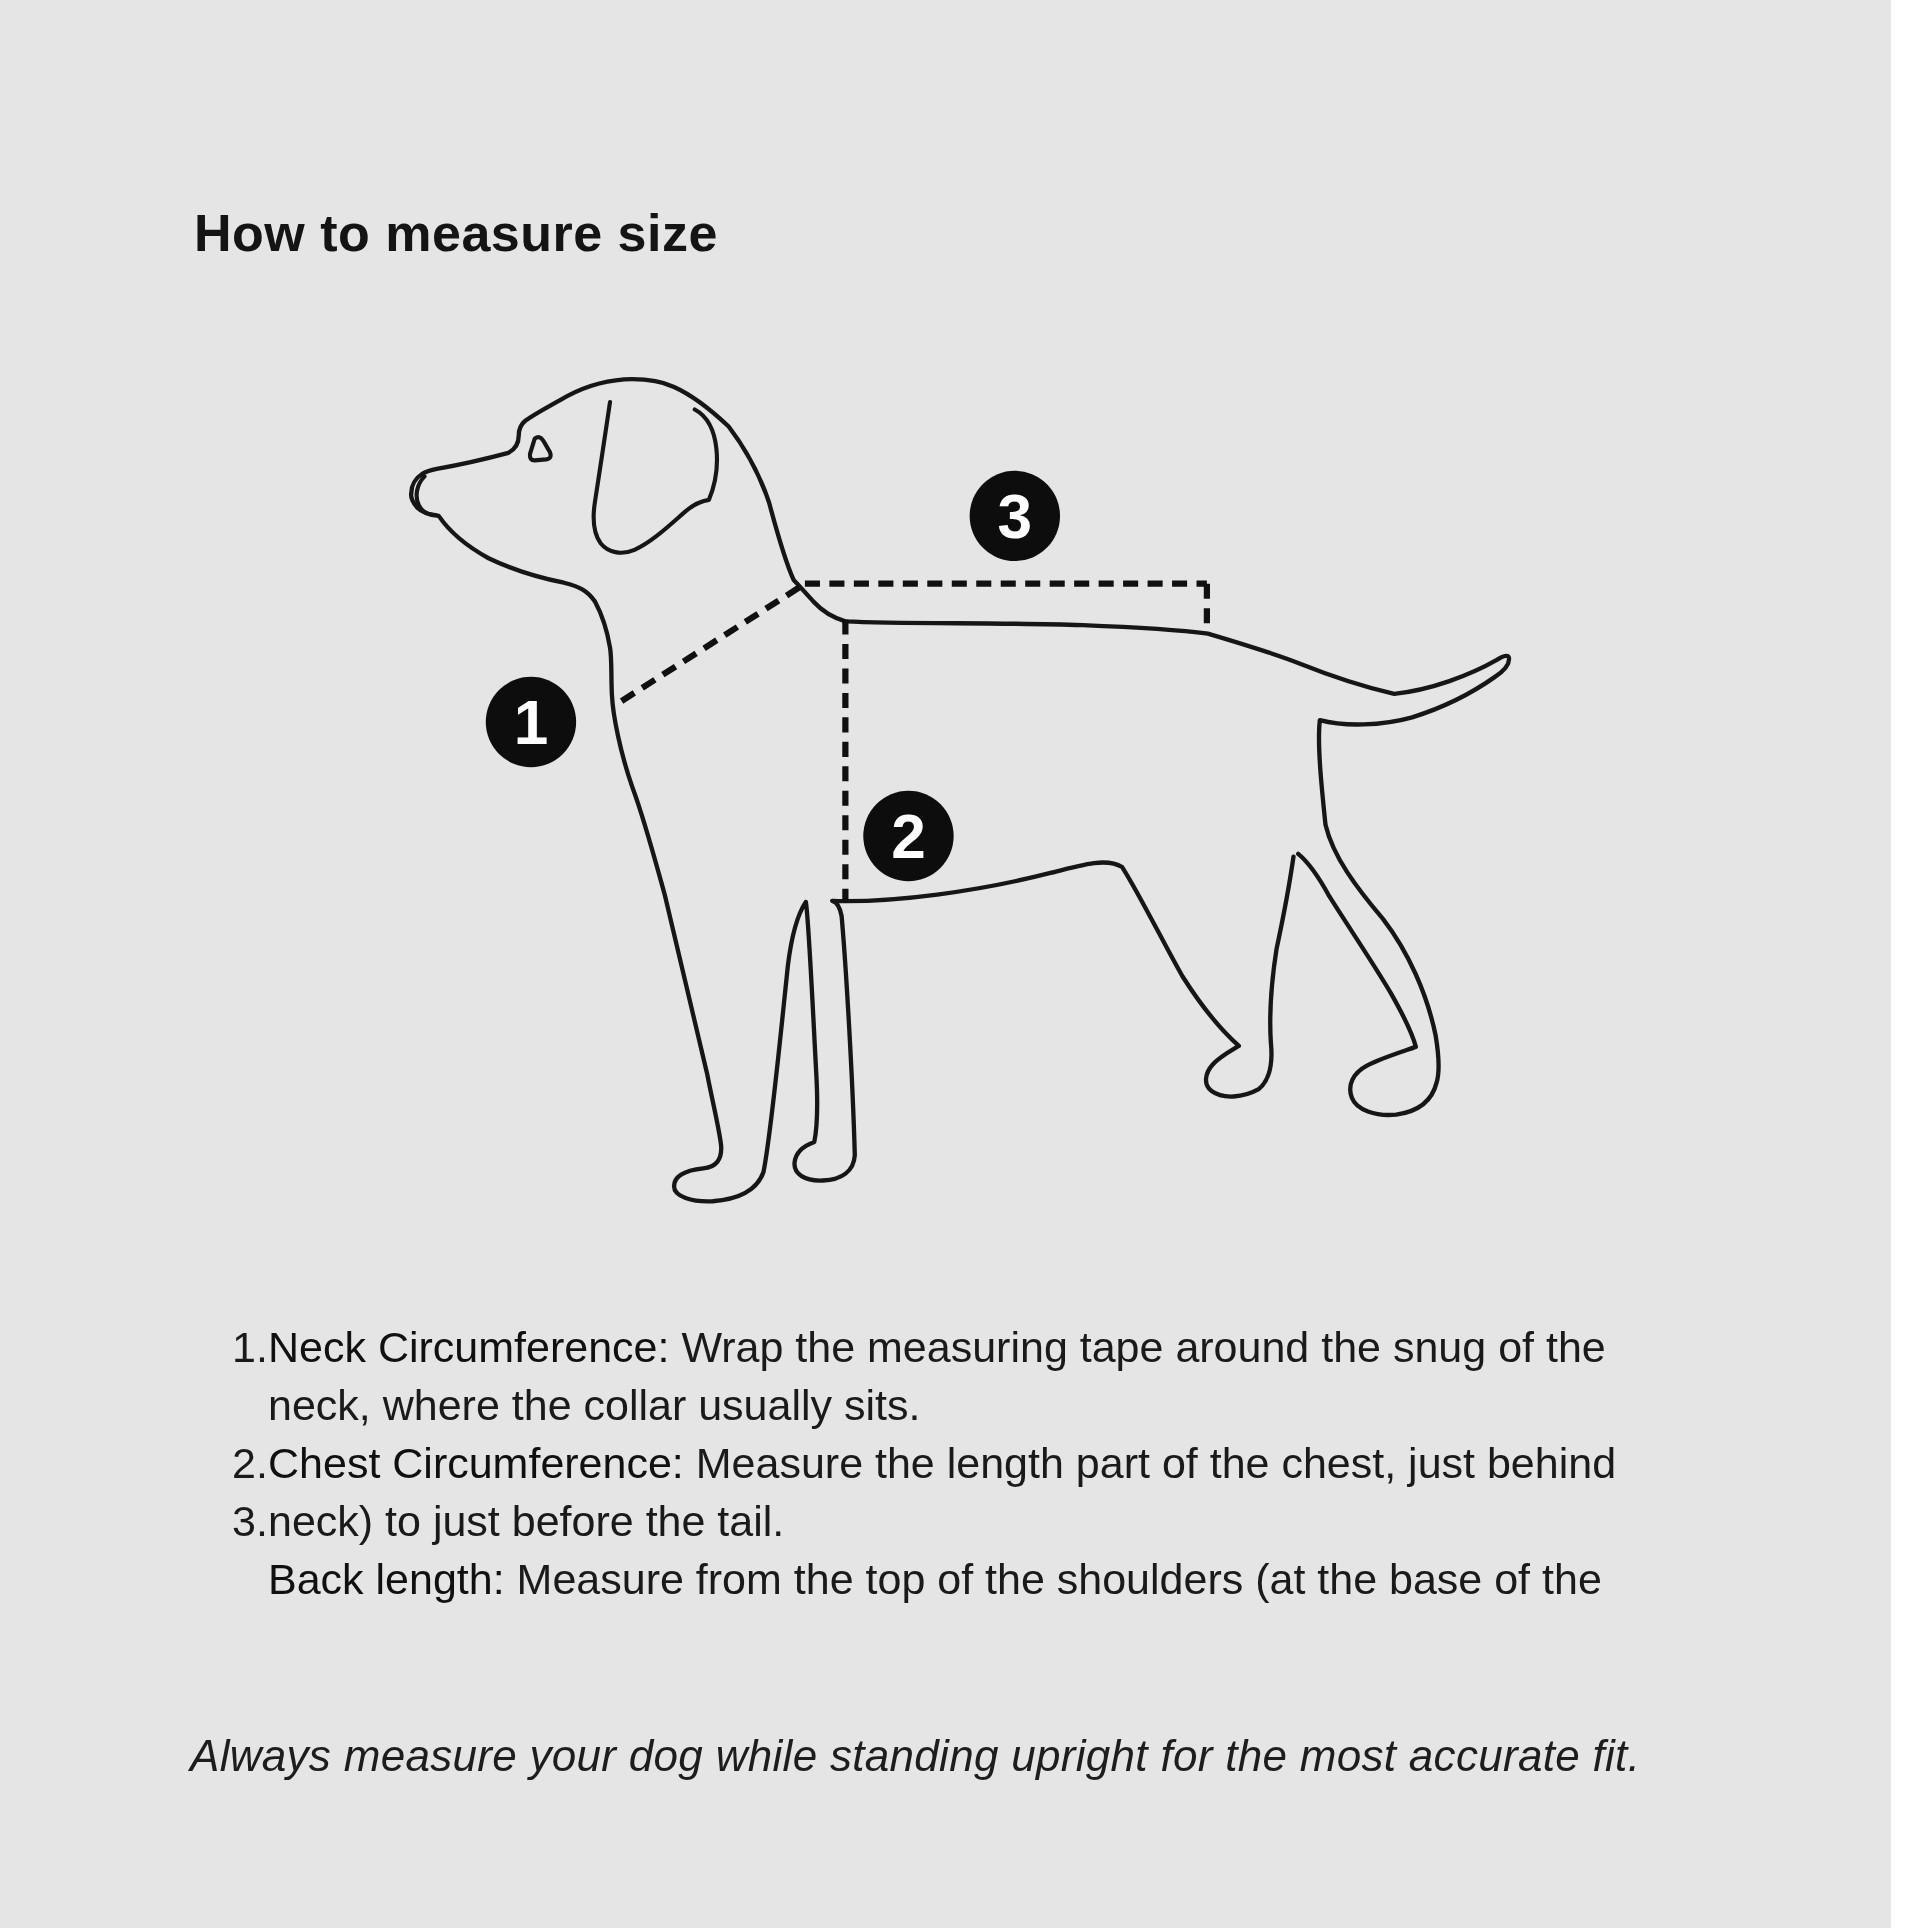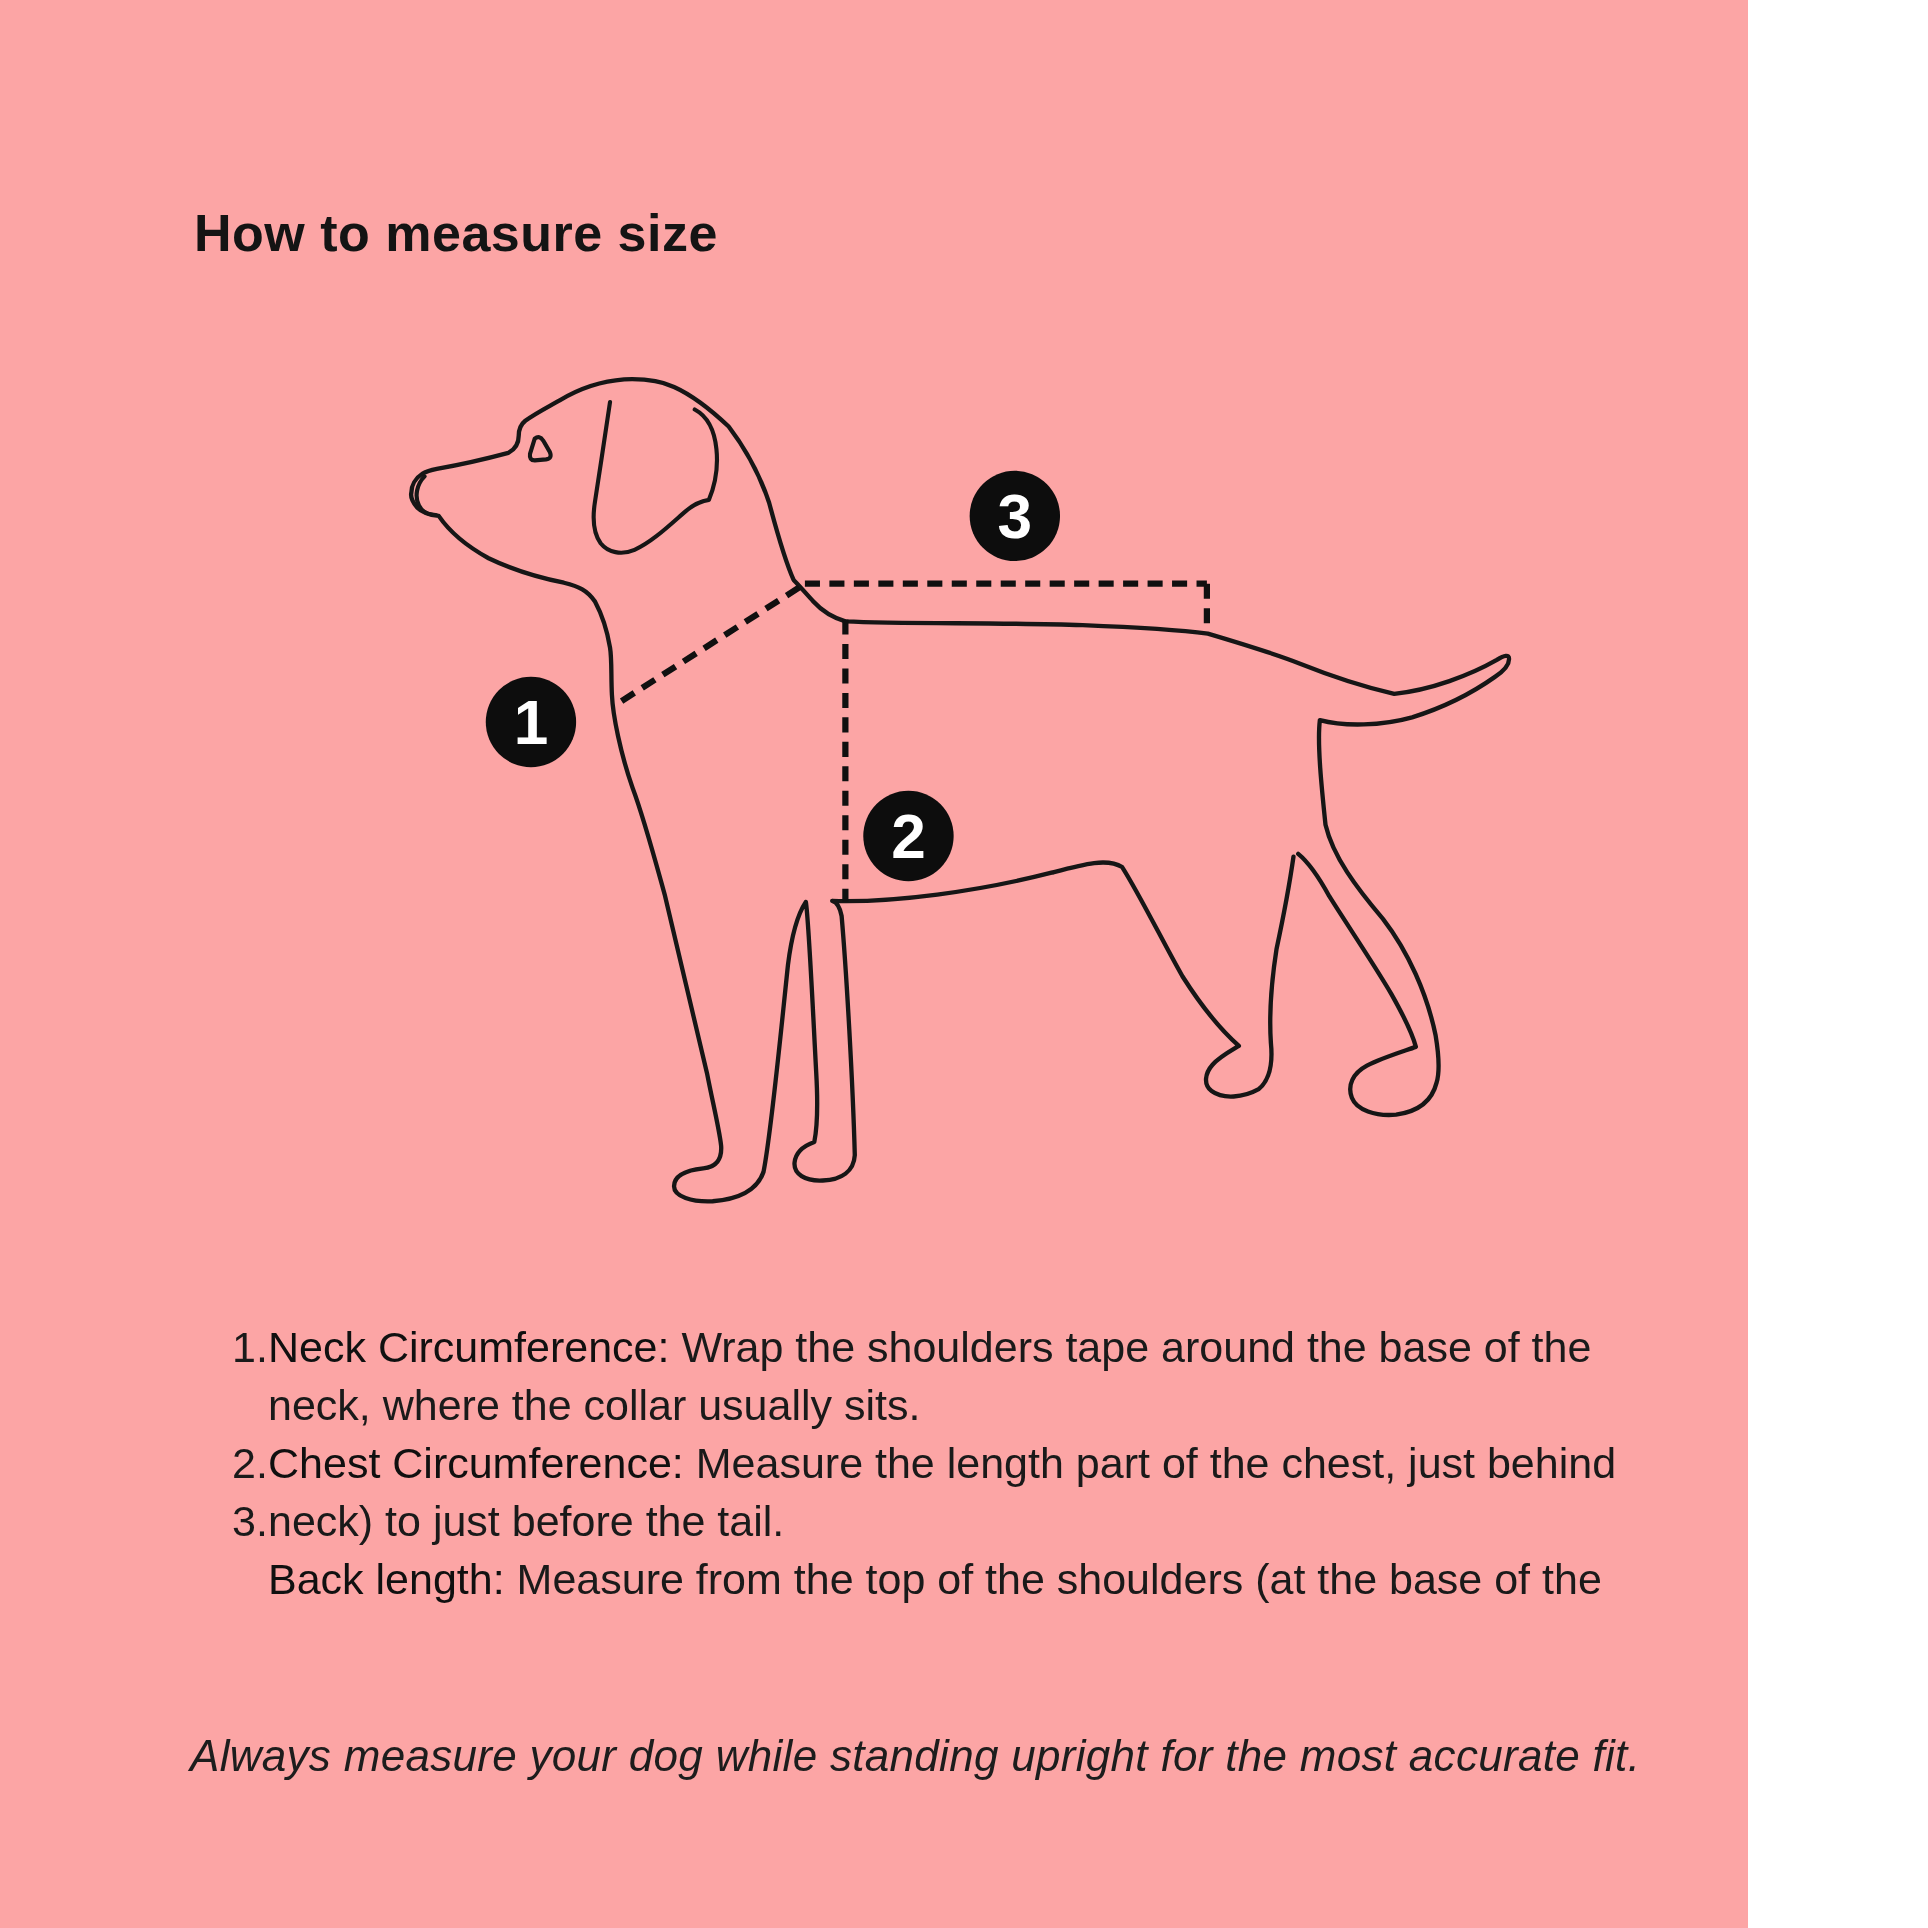--- a/index.html
+++ b/index.html
@@ -1,18 +1,18 @@
 <!DOCTYPE html>
 <html style="font-size:15px"><head>
 <meta charset="utf-8">
 <style>
   html,body{margin:0;padding:0;}
   .page{
-    width:1748px;height:1928px;position:relative;overflow:hidden;
-    background:#fca5a5;color:#161616;
+    width:1891px;height:1928px;position:relative;overflow:hidden;
+    background:#e5e5e5;color:#161616;
     font-family:"Liberation Sans", sans-serif;
   }
   .title{
     position:absolute;left:194px;top:205px;
     font-size:52px;font-weight:700;letter-spacing:0.5px;line-height:1.1;
     color:#141414;
   }
   .diagram-svg{position:absolute;left:0;top:0;width:1928px;height:1928px;}
   .outline{fill:none;stroke:#161616;stroke-width:4.6;stroke-linecap:round;stroke-linejoin:round;}
   .detail{fill:none;stroke:#161616;stroke-width:4.4;stroke-linecap:round;stroke-linejoin:round;}
@@ -158,21 +158,21 @@
       <circle class="marker-circle" cx="1078" cy="548" r="48"></circle>
       <text class="marker-num" x="1078" y="571">3</text>
     </g>
   </svg>
 
   <div class="instructions">
 
     <div class="inst-item">
       <span class="inst-num">1.</span>
       <div><span class="inst-label">Neck Circumference:</span>
-        <span>Wrap the shoulders tape around the base of the</span></div>
+        <span>Wrap the measuring tape around the snug of the</span></div>
       <div>neck, where the collar usually sits.</div>
     </div>
 
     <div class="inst-item">
       <span class="inst-num">2.</span>
       <div><span class="inst-label">Chest Circumference:</span>
         <span>Measure the length part of the chest, just behind</span></div>
     </div>
 
     <div class="inst-item">

